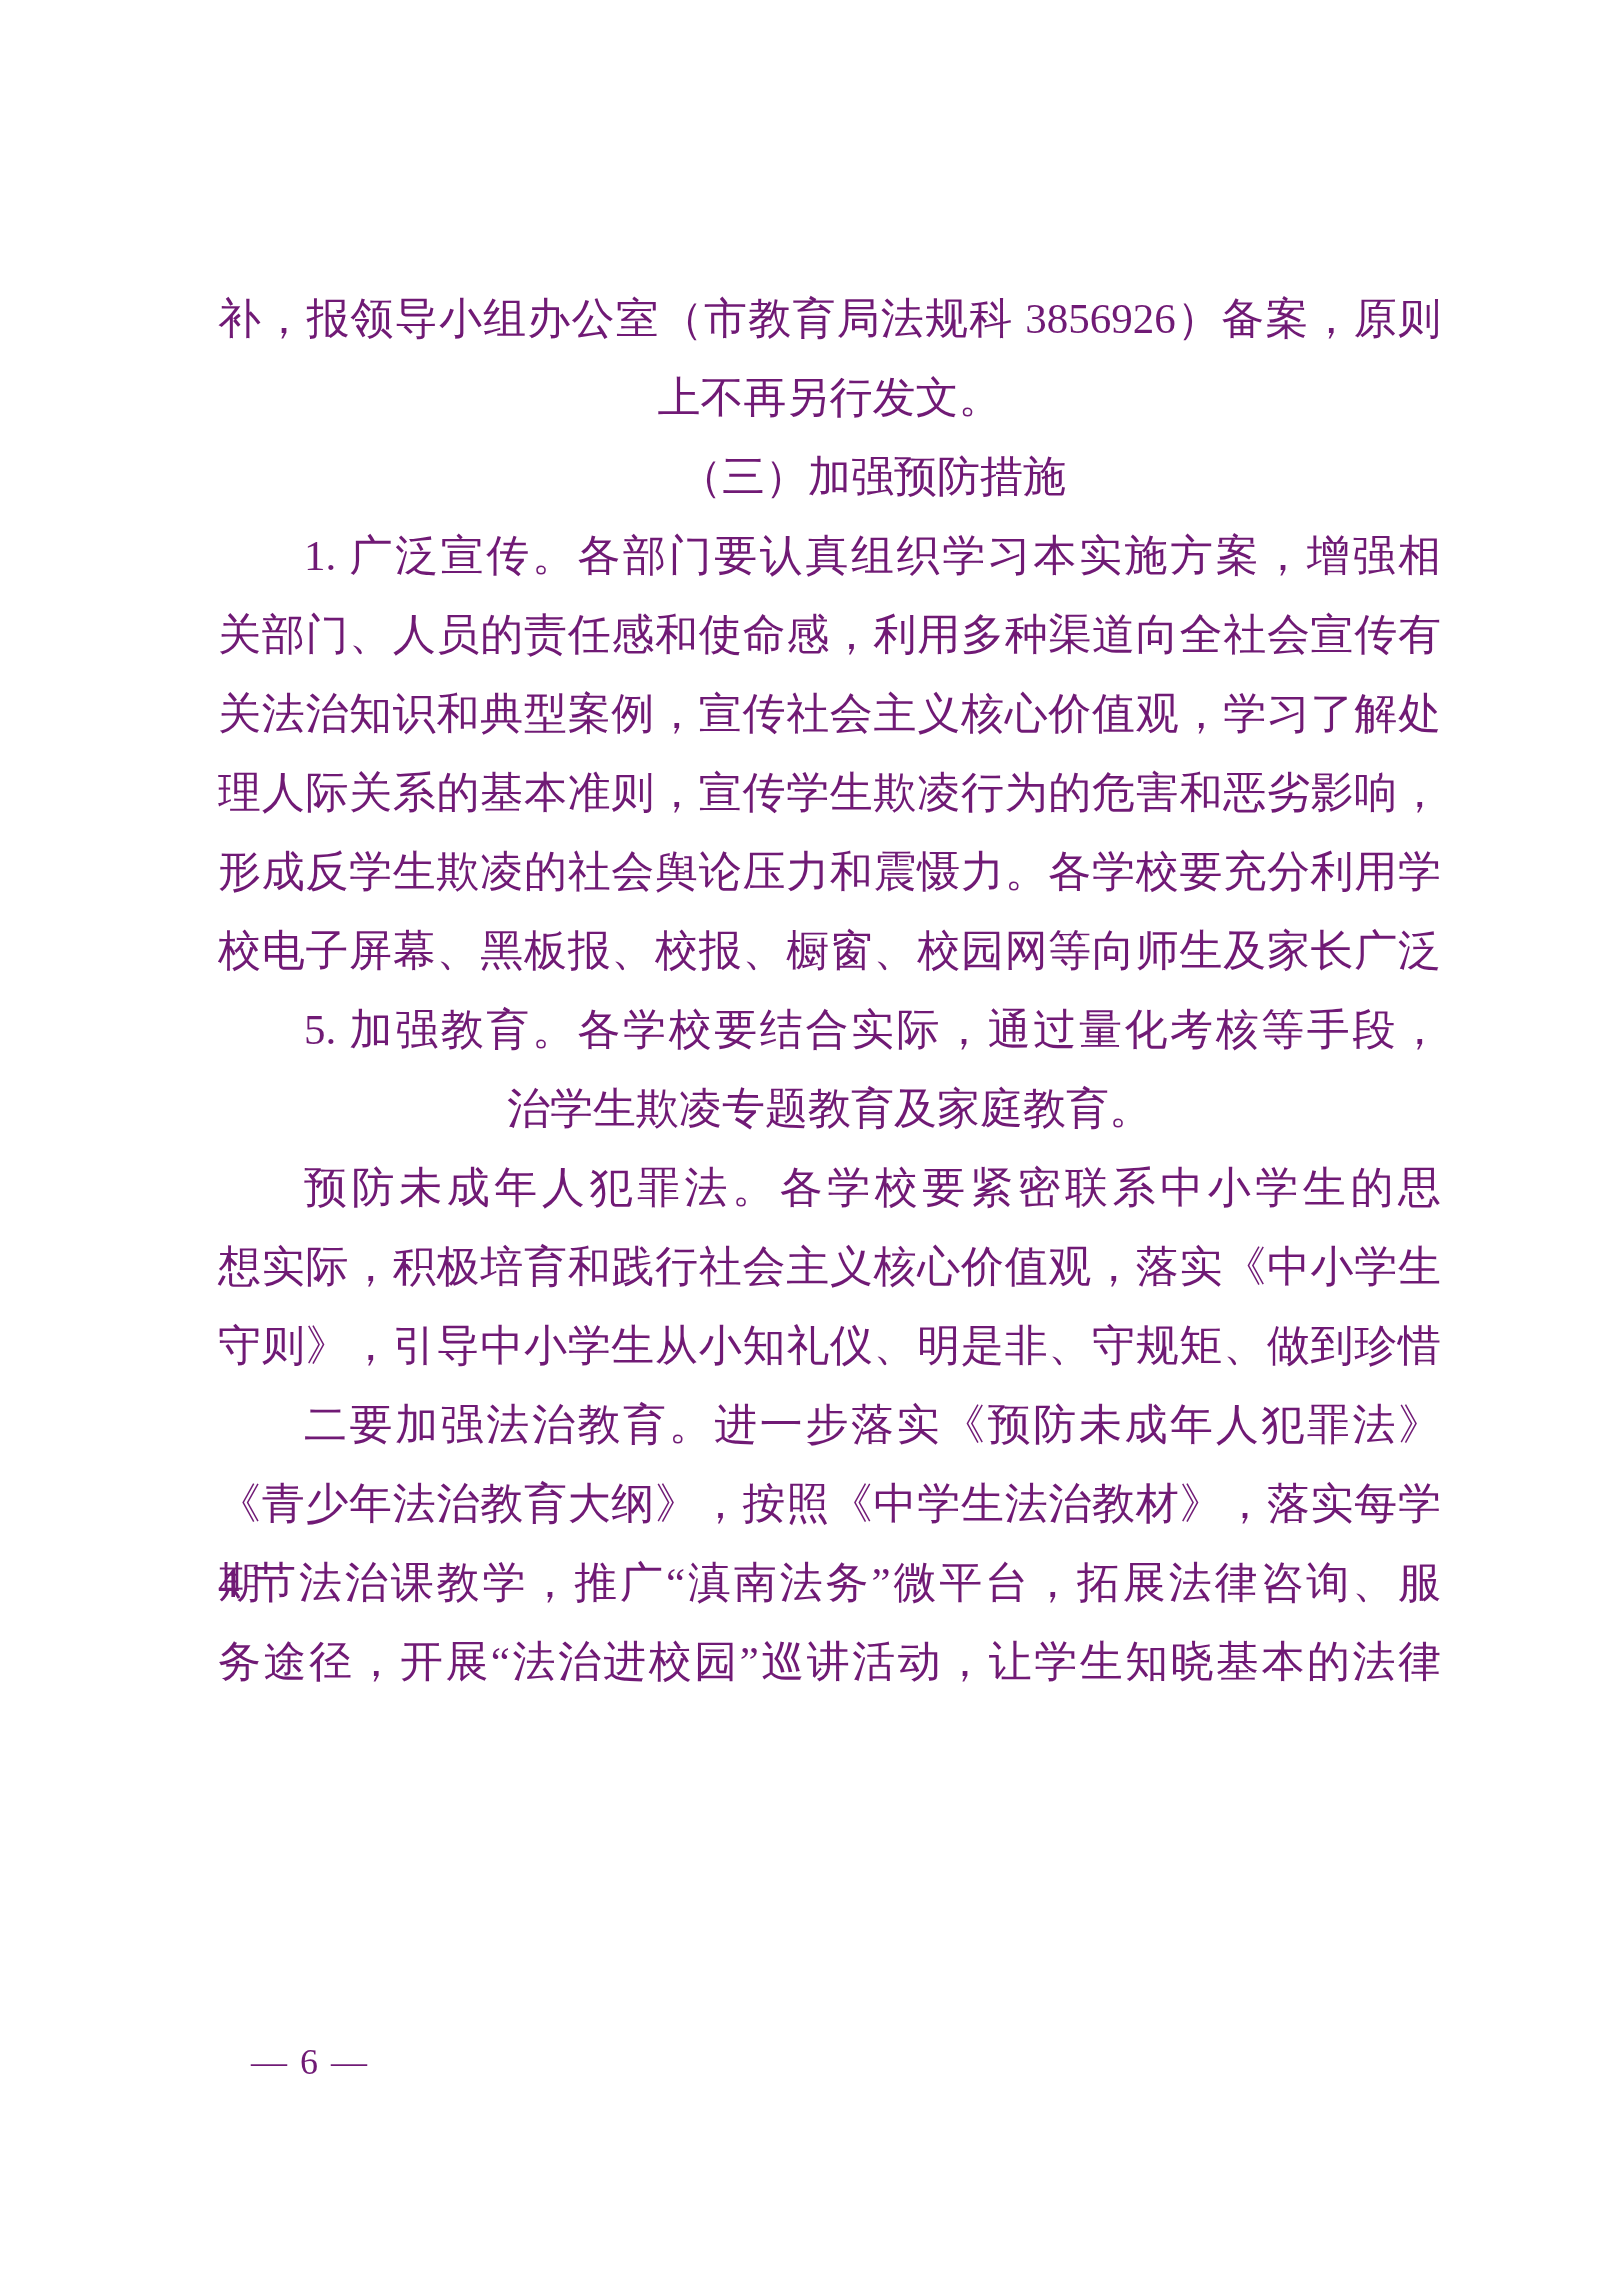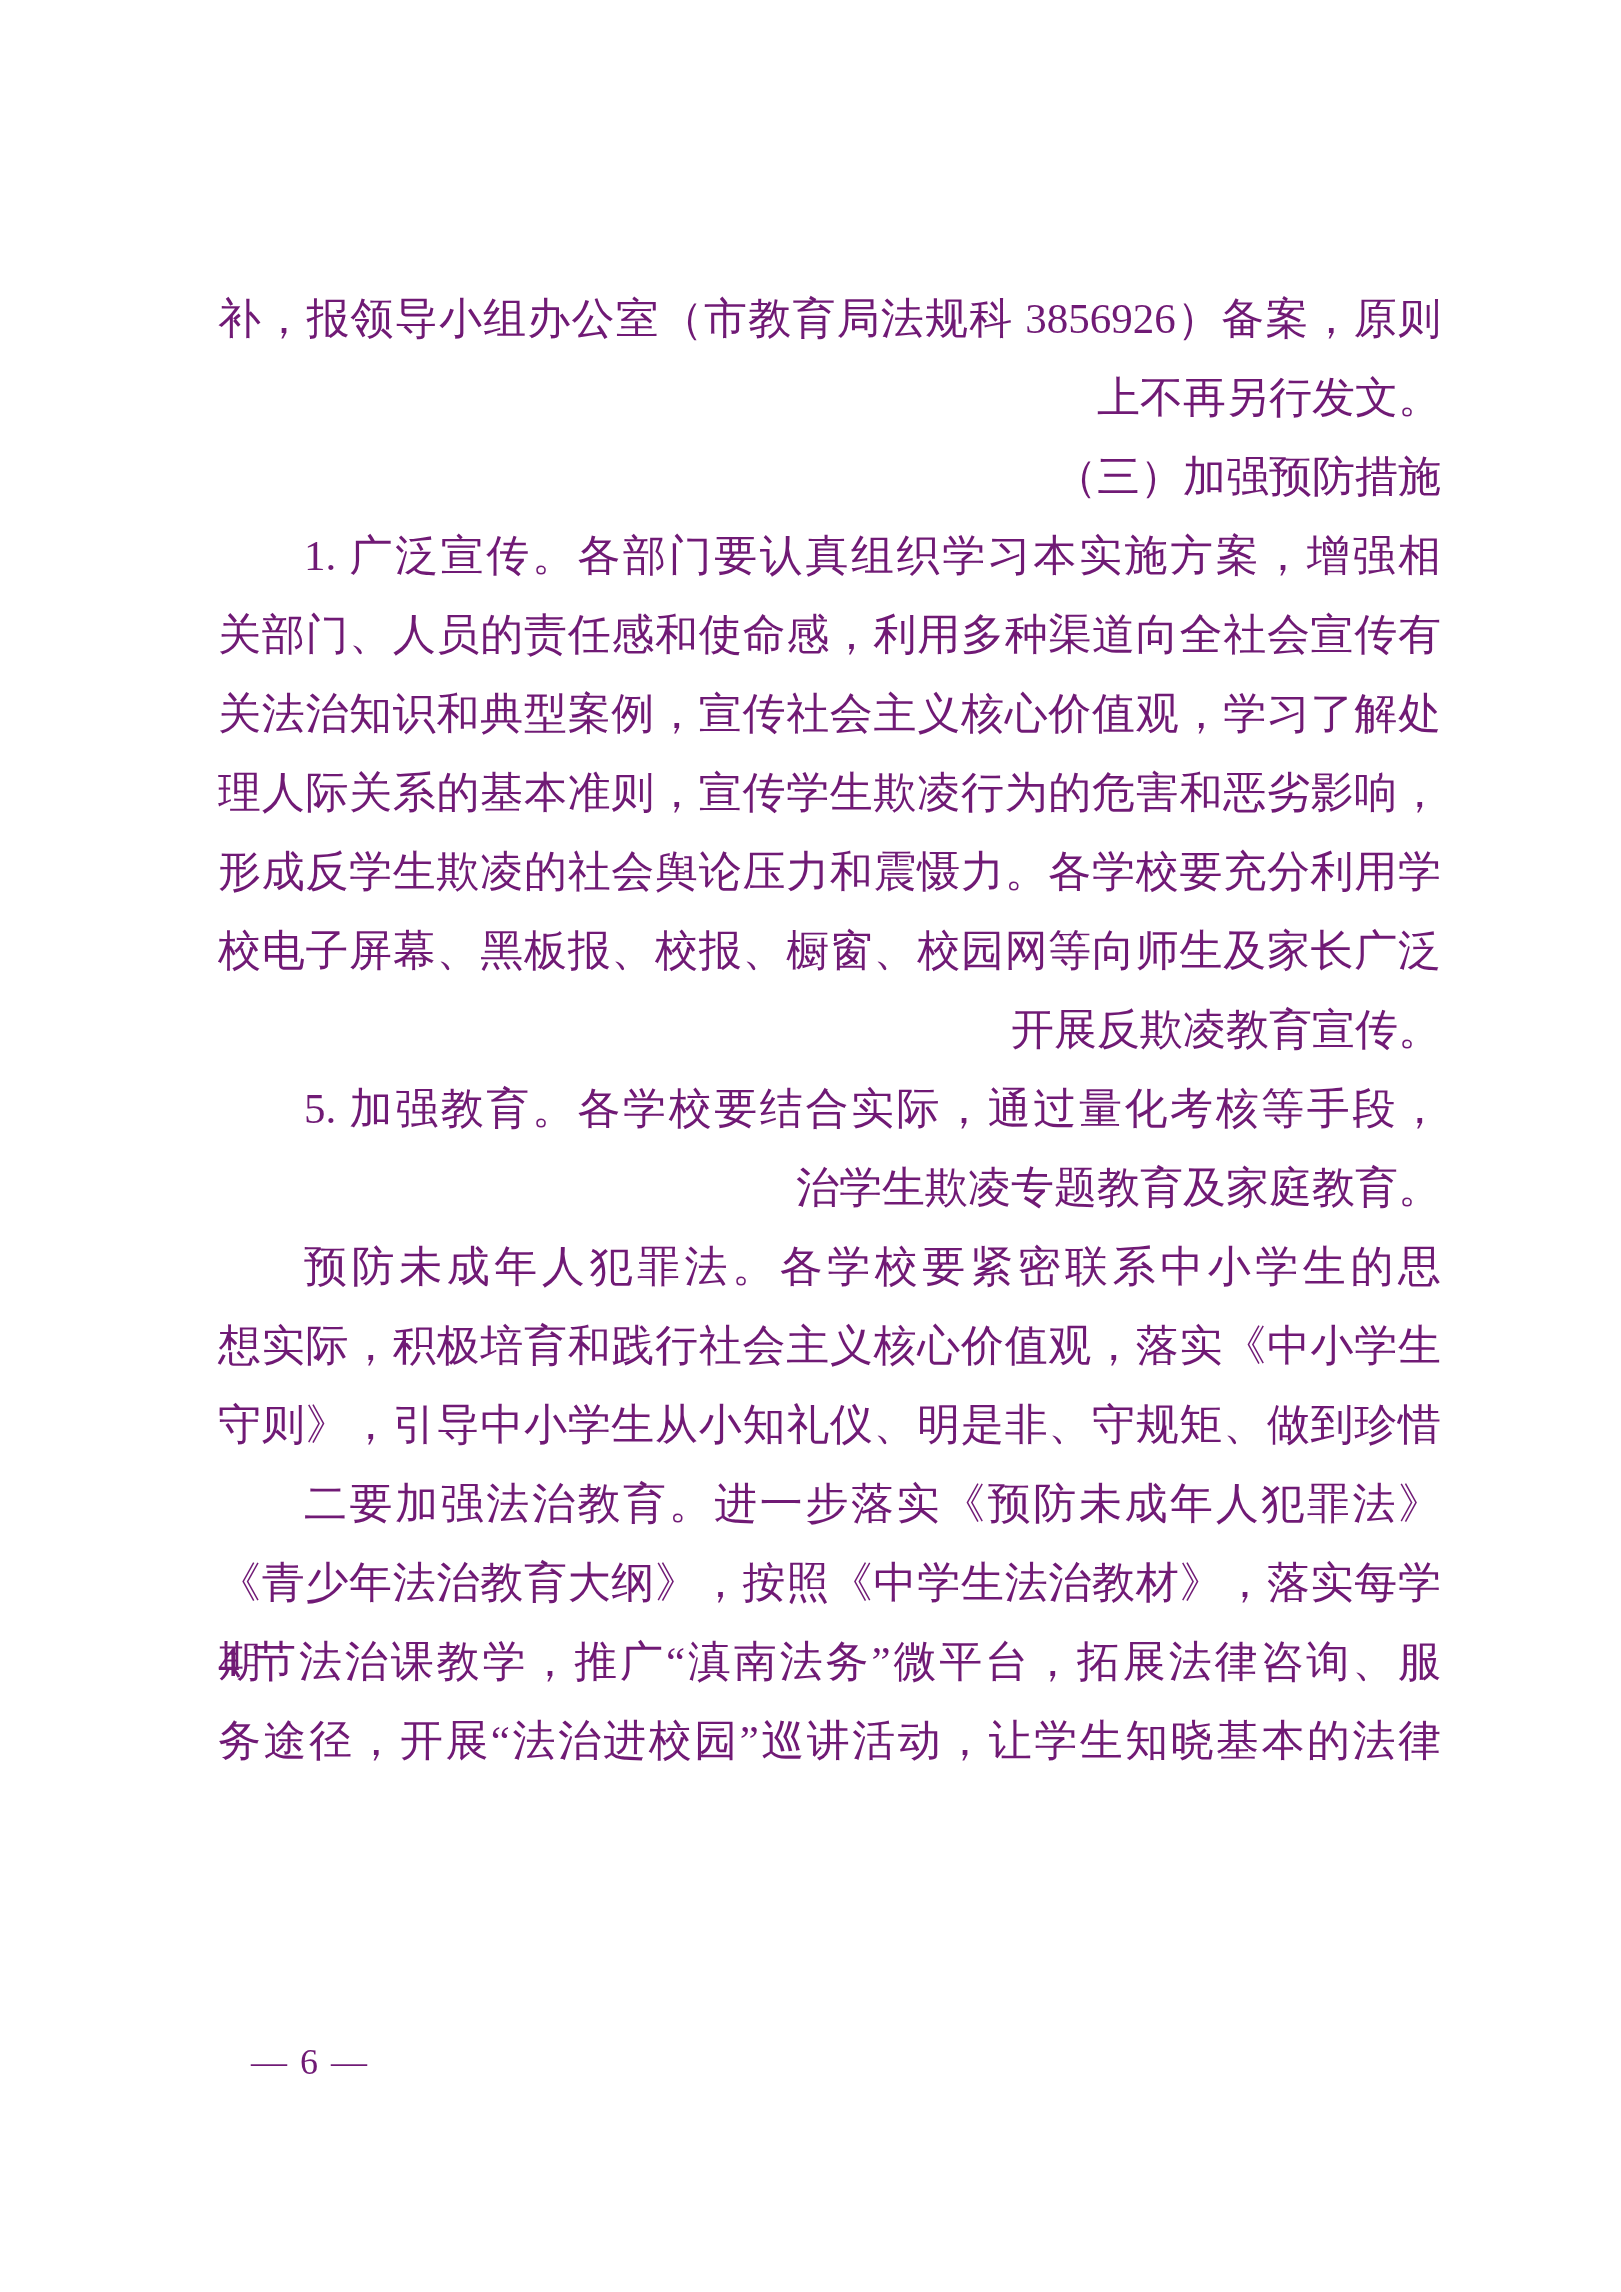--- a/index.html
+++ b/index.html
@@ -21,21 +21,21 @@
     position: absolute;
     left: 218px;
     top: 279px;
     width: 1223px;
   }
   .line {
     font-size: 43px;
     height: 79px;
     line-height: 79px;
     white-space: normal;
-    text-align: right;
+    text-align: center;
   }
   .line.indent {
     text-indent: 86px;
   }
   .line.fill {
     text-align: justify;
     text-align-last: justify;
   }
   .footer {
     position: absolute;
@@ -53,21 +53,20 @@
   <div class="content" id="doc-lines">
       <div class="line fill">补，报领导小组办公室（市教育局法规科 3856926）备案，原则</div>
       <div class="line">上不再另行发文。</div>
       <div class="line indent">（三）加强预防措施</div>
       <div class="line indent fill">1. 广泛宣传。各部门要认真组织学习本实施方案，增强相</div>
       <div class="line fill">关部门、人员的责任感和使命感，利用多种渠道向全社会宣传有</div>
       <div class="line fill">关法治知识和典型案例，宣传社会主义核心价值观，学习了解处</div>
       <div class="line fill">理人际关系的基本准则，宣传学生欺凌行为的危害和恶劣影响，</div>
       <div class="line fill">形成反学生欺凌的社会舆论压力和震慑力。各学校要充分利用学</div>
       <div class="line fill">校电子屏幕、黑板报、校报、橱窗、校园网等向师生及家长广泛</div>
-      <div class="line">开展反欺凌教育宣传。</div>
       <div class="line indent fill">5. 加强教育。各学校要结合实际，通过量化考核等手段，</div>
       <div class="line">治学生欺凌专题教育及家庭教育。</div>
       <div class="line indent fill">预防未成年人犯罪法。各学校要紧密联系中小学生的思</div>
       <div class="line fill">想实际，积极培育和践行社会主义核心价值观，落实《中小学生</div>
       <div class="line fill">守则》，引导中小学生从小知礼仪、明是非、守规矩、做到珍惜</div>
       <div class="line indent fill">二要加强法治教育。进一步落实《预防未成年人犯罪法》</div>
       <div class="line fill">《青少年法治教育大纲》，按照《中学生法治教材》，落实每学期</div>
       <div class="line fill">4 节法治课教学，推广“滇南法务”微平台，拓展法律咨询、服</div>
       <div class="line fill">务途径，开展“法治进校园”巡讲活动，让学生知晓基本的法律</div>
     </div>

